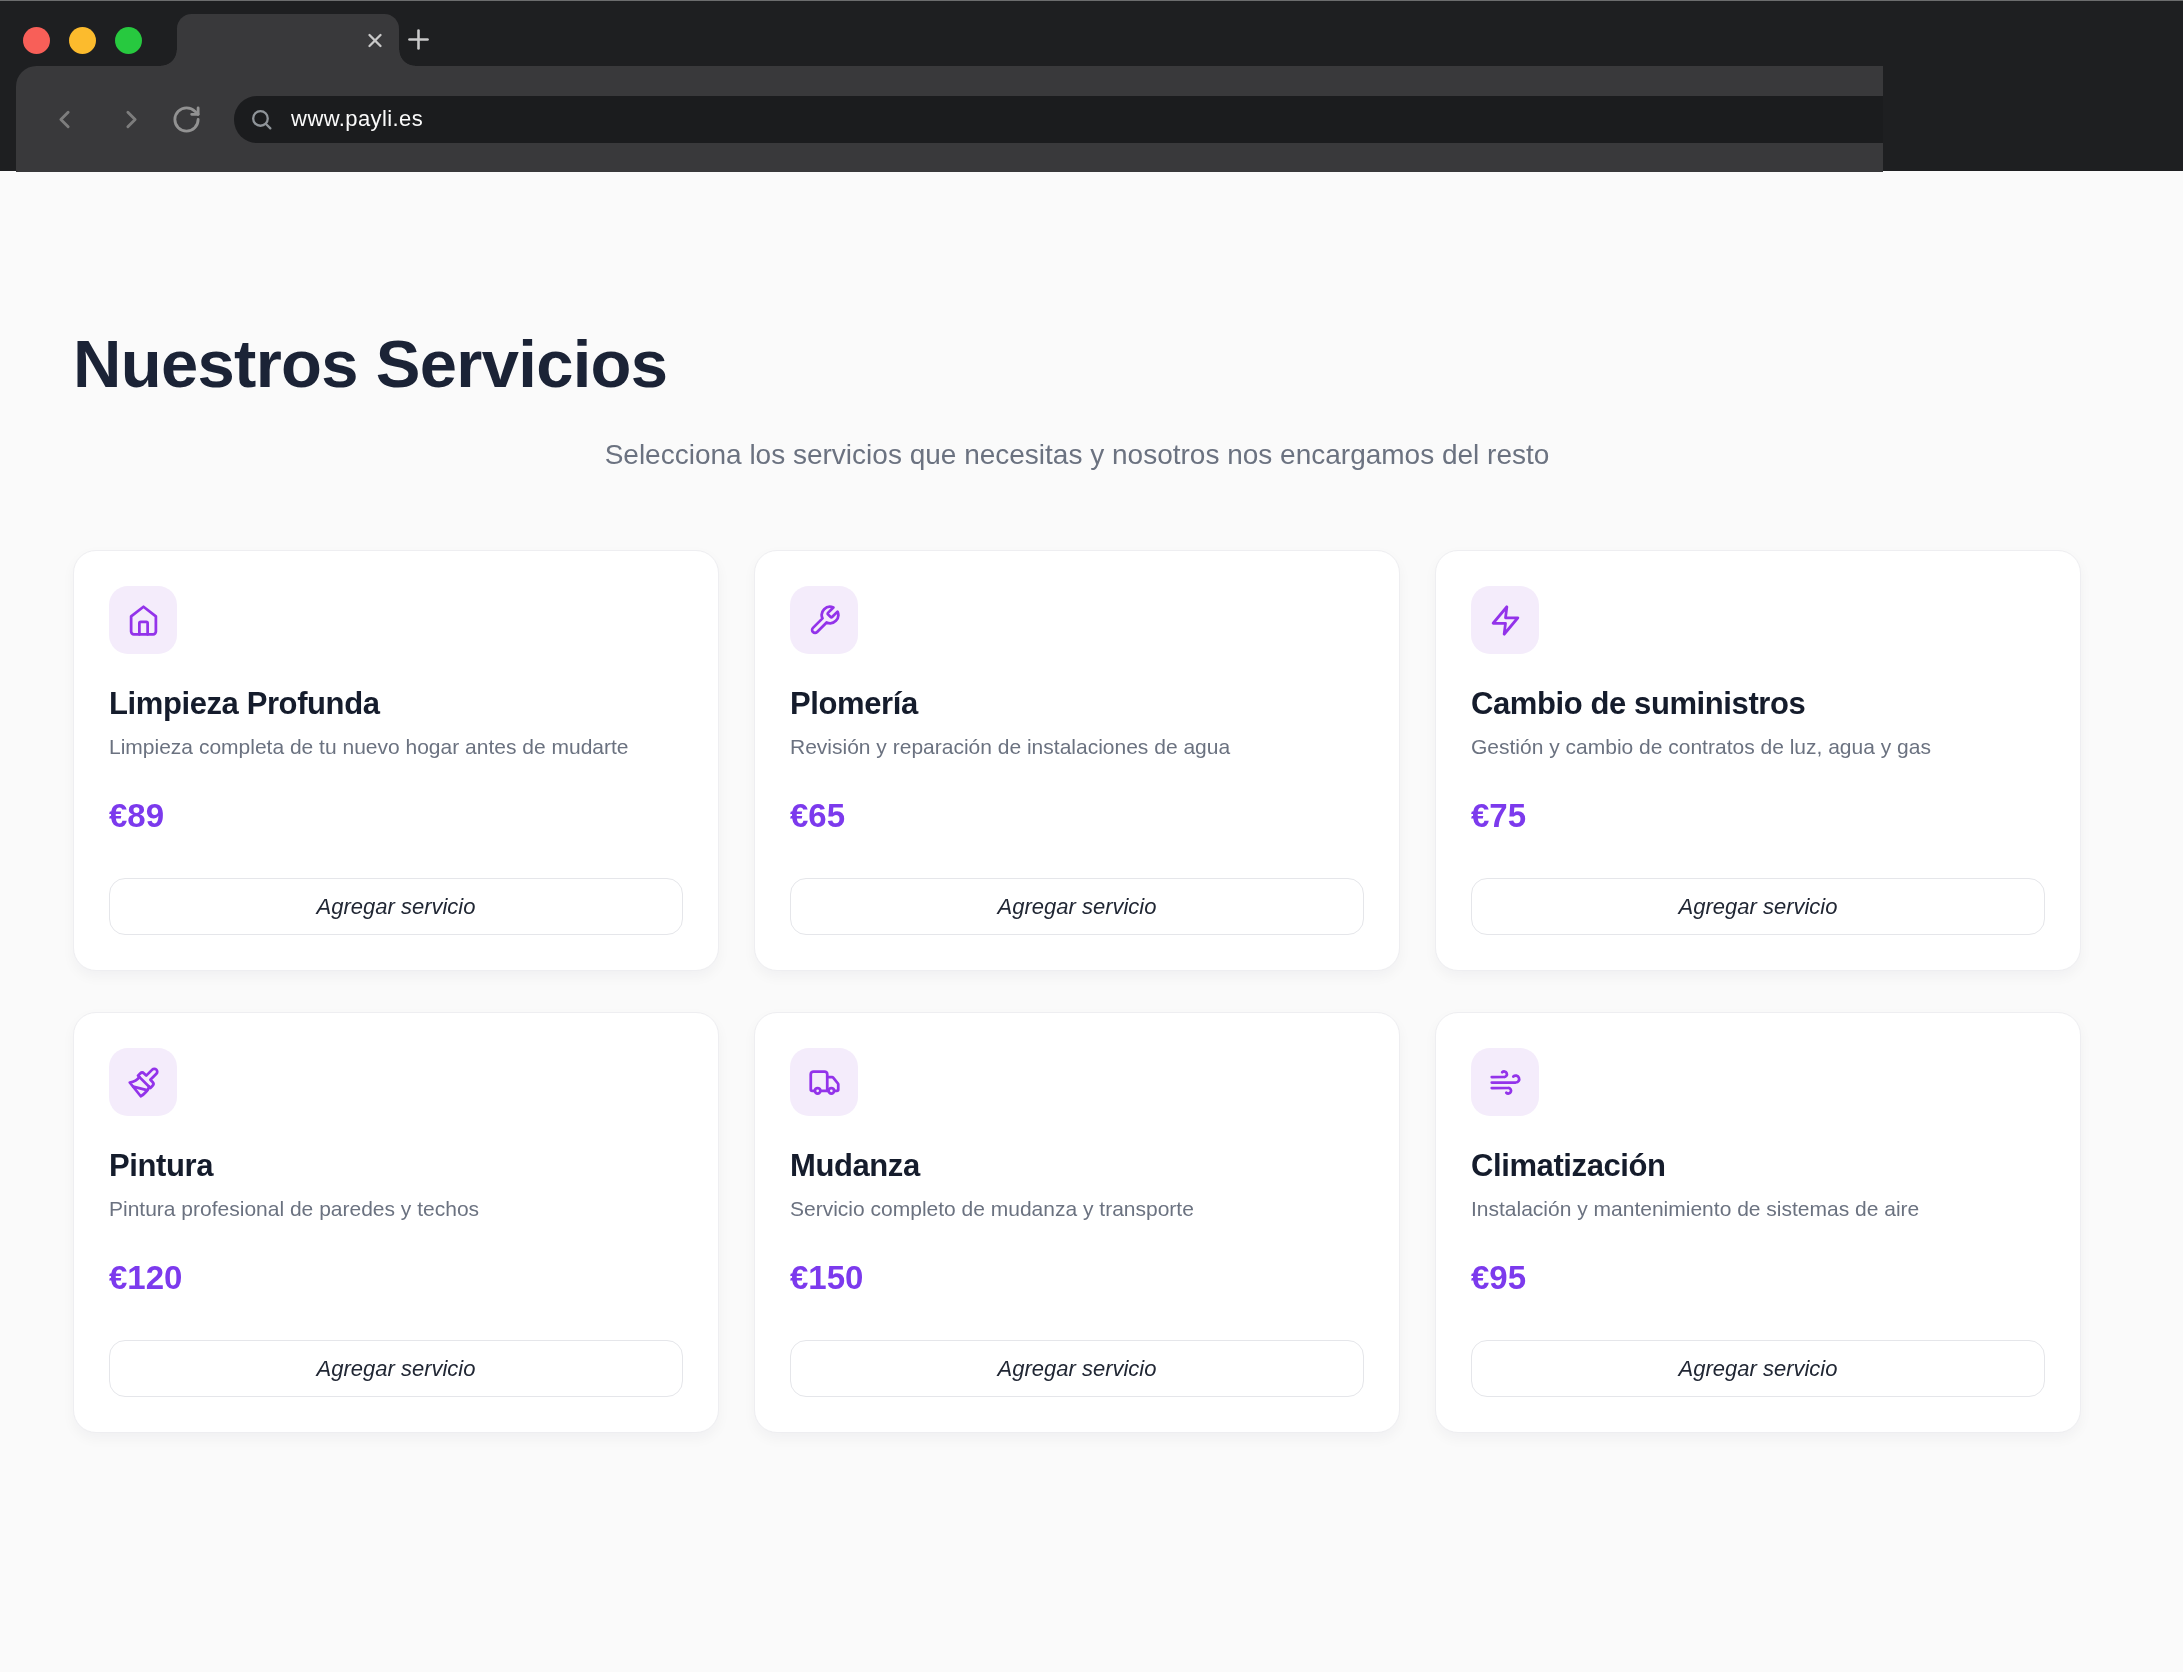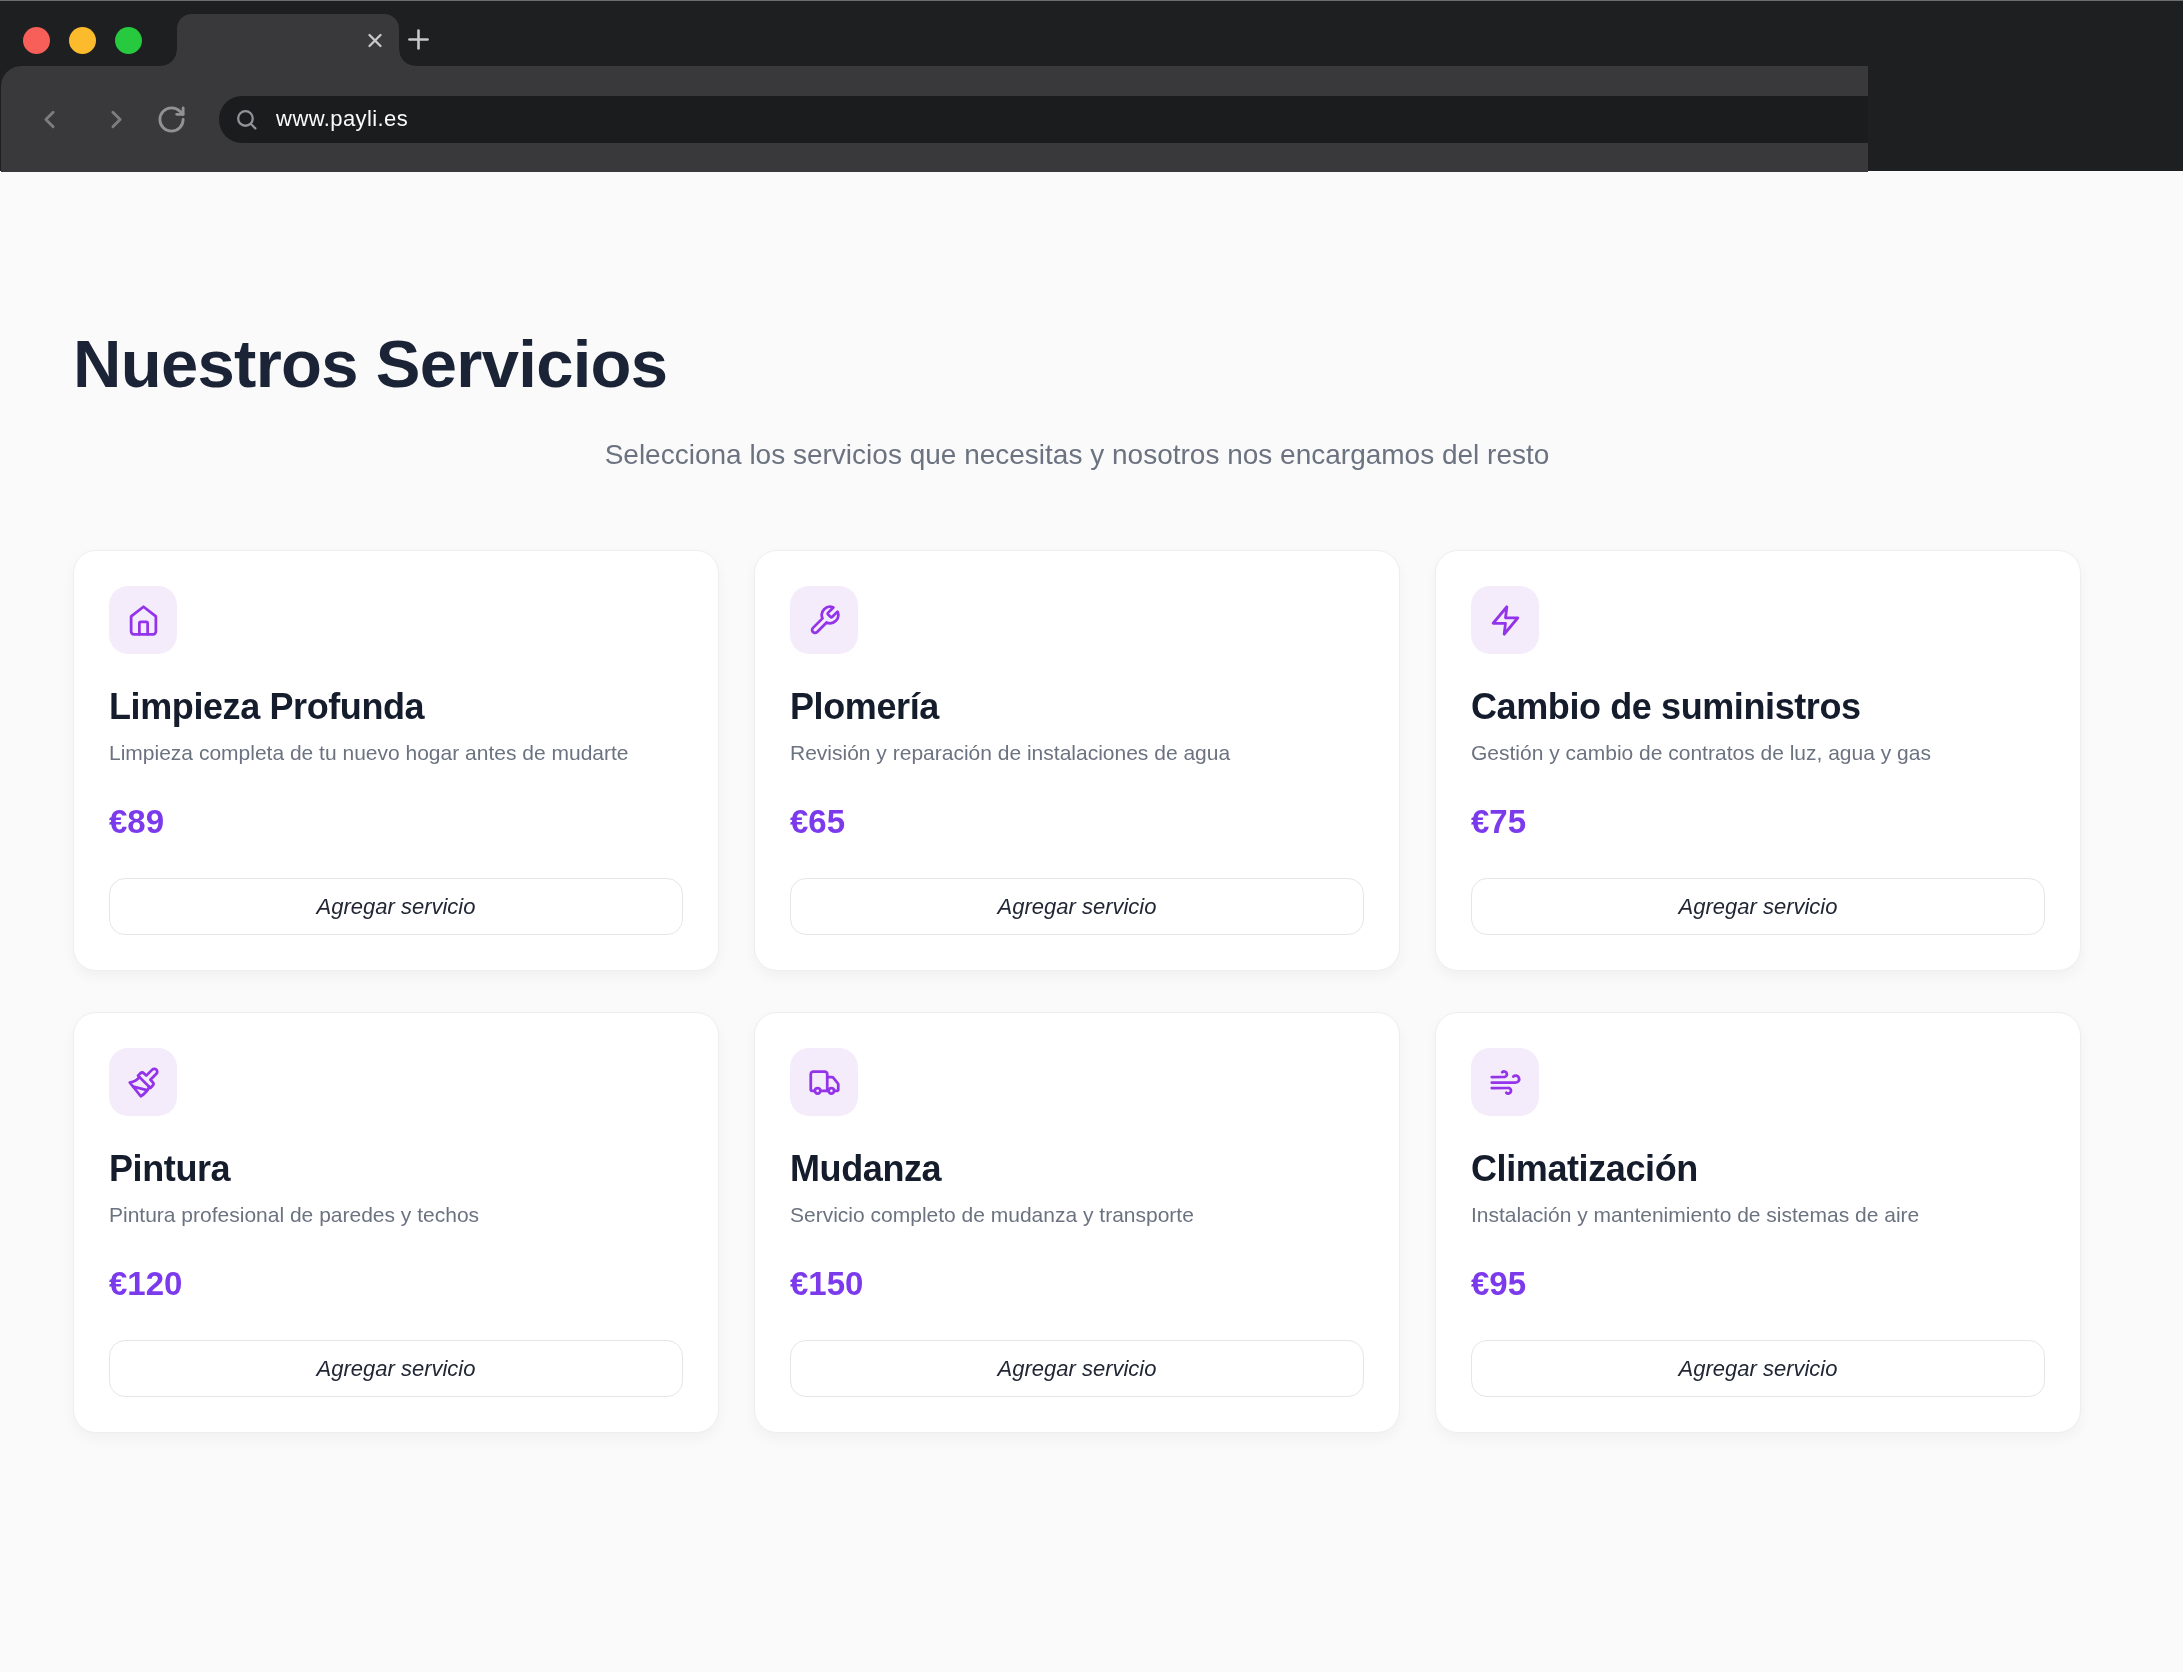--- a/index.html
+++ b/index.html
@@ -24,21 +24,21 @@
   .tab::before { content:""; position:absolute; left:-16px; bottom:0; width:16px; height:16px;
          background:radial-gradient(circle at 0 0, transparent 15.3px, #39393b 16px); }
   .tab::after { content:""; position:absolute; right:-16px; bottom:0; width:16px; height:16px;
          background:radial-gradient(circle at 100% 0, transparent 15.3px, #39393b 16px); }
   .tab-close { position:absolute; right:13px; top:50%; transform:translateY(-50%);
          width:23px; height:23px; color:#c9c9c9; background:none; border:none; cursor:pointer;
          display:flex; align-items:center; justify-content:center; }
   .newtab-btn { position:absolute; left:402px; top:22px; width:33px; height:33px; color:#c9c9c9;
          background:none; border:none; cursor:pointer; display:flex; align-items:center; justify-content:center; }
 
-  .toolbar { position:absolute; left:1px; top:65px; width:1867px; height:106px;
+  .toolbar { position:absolute; left:16px; top:65px; width:1867px; height:106px;
          background:#39393b; border-radius:20.4px 0 0 0; display:flex; align-items:center; }
   .nav-btn { background:none; border:none; cursor:pointer; display:flex; align-items:center; justify-content:center; }
   .nav-back { margin-left:32px; width:32px; height:32px; color:#7d7d7d; }
   .nav-fwd  { margin-left:35px; width:32px; height:32px; color:#7d7d7d; }
   .nav-reload { margin-left:23px; width:32px; height:32px; color:#929292; }
 
   .urlbar { margin-left:32px; flex:1; height:47px; background:#1b1c1e;
          border-radius:23px 0 0 23px; display:flex; align-items:center; }
   .urlbar .search-ic { margin-left:14.6px; width:25px; height:25px; color:#8f9499; flex:0 0 auto; }
   .url-text { margin-left:17.5px; font-size:22px; letter-spacing:0.4px; color:#fafafa; white-space:nowrap; }
@@ -50,21 +50,21 @@
   .page-subtitle { margin-top:33px; text-align:center; font-size:28px; line-height:1.4; color:#6b7280; }
 
   .grid { margin-top:76px; display:grid; grid-template-columns:repeat(3,1fr); column-gap:35px; row-gap:41px; }
 
   .card { background:#ffffff; border:1.5px solid #eeeef1; border-radius:23px; padding:35px;
           min-height:421px; display:flex; flex-direction:column;
           box-shadow:0 5.8px 13px rgba(16,24,40,0.04); }
   .icon-badge { width:68px; height:68px; border-radius:19px; background:#f4ecfb;
           display:flex; align-items:center; justify-content:center; }
   .icon-badge svg { width:33px; height:33px; color:#9333ea; }
-  .card-title { margin-top:32px; font-size:36px; font-weight:700; color:#151c2c; letter-spacing:-0.4px; }
+  .card-title { margin-top:32px; font-size:31px; font-weight:700; color:#151c2c; letter-spacing:-0.4px; }
   .card-desc { margin-top:10.2px; font-size:21px; line-height:1.45; color:#6b7280; }
   .card-price { margin-top:35px; font-size:33px; line-height:1.1; font-weight:800; color:#7c3aed; }
   .add-btn { margin-top:auto; width:100%; height:57px; background:#ffffff; border:1.5px solid #e5e6ea;
           border-radius:16px; font-family:inherit; font-size:22px; font-weight:500; color:#212734; cursor:pointer;font-style:italic; }
 
   svg { display:block; }
 </style>
 </head>
 <body>
 

